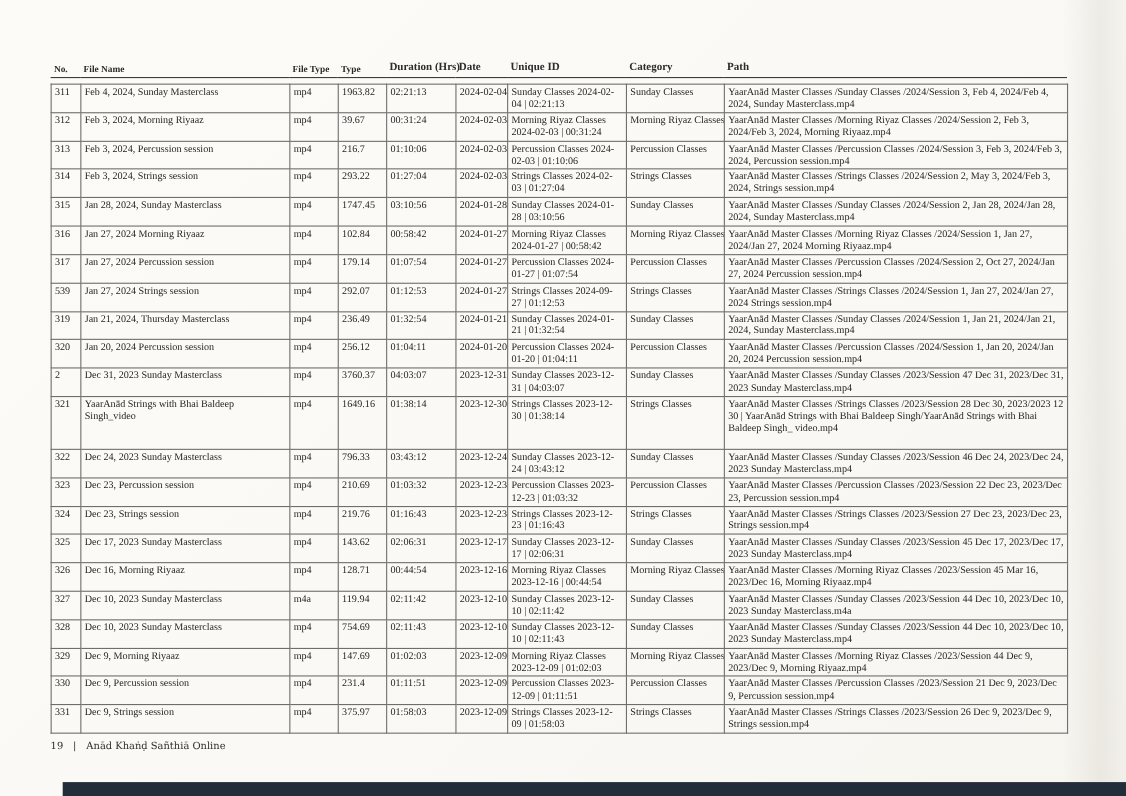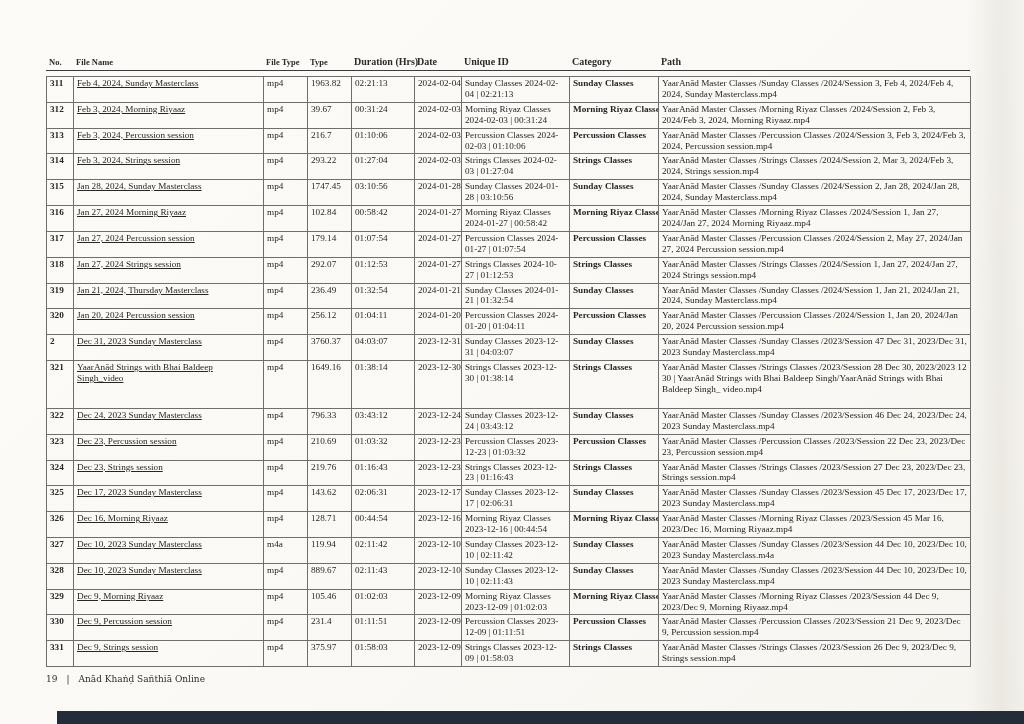--- a/index.html
+++ b/index.html
@@ -28,24 +28,24 @@
   }
   table.head th.big{font-weight:bold;font-size:10px;}
 
   table.body{border:1px solid #5d5d5d;}
   table.body td{
     border:0.8px solid #6e6e6e;vertical-align:top;
     padding:1px 3px 2px 3px;
     font-size:9.2px;line-height:10.9px;color:#262626;
     overflow:hidden;
   }
-  td.col-no{font-weight:bold;font-size:7.8px;padding-left:4px;margin-left:32px;}
-  td.col-file_name{font-size:9px;text-decoration:underline;}
+  td.col-no{font-weight:normal;font-size:7.8px;padding-left:4px;margin-left:32px;}
+  td.col-file_name{font-size:9px;}
   td.col-file_type,td.col-size,td.col-duration,td.col-date{white-space:nowrap;}
-  td.col-category{white-space:nowrap;font-weight:bold;}
+  td.col-category{white-space:nowrap;}
   tr.tall td{height:44px;}
 
   .footer{
     position:absolute;left:46px;top:674px;font-size:9px;color:#2e2e2e;
     font-family:"DejaVu Serif","Liberation Serif",serif;
   }
   .footer .sep{margin:0 9px;}
   .bottom-bar{
     position:absolute;left:57px;right:0;bottom:0;height:13px;
   }
@@ -131,21 +131,21 @@
           </tr>
           <tr>
             <td class="col-no">314</td>
             <td class="col-file_name">Feb 3, 2024, Strings session</td>
             <td class="col-file_type">mp4</td>
             <td class="col-size">293.22</td>
             <td class="col-duration">01:27:04</td>
             <td class="col-date">2024-02-03</td>
             <td class="col-unique_id">Strings Classes 2024-02-03 | 01:27:04</td>
             <td class="col-category">Strings Classes</td>
-            <td class="col-path">YaarAnād Master Classes /Strings Classes /2024/Session 2, Mar 3, 2024/Feb 3, 2024, Strings session.mp4</td>
+            <td class="col-path">YaarAnād Master Classes /Strings Classes /2024/Session 2, May 3, 2024/Feb 3, 2024, Strings session.mp4</td>
           </tr>
           <tr>
             <td class="col-no">315</td>
             <td class="col-file_name">Jan 28, 2024, Sunday Masterclass</td>
             <td class="col-file_type">mp4</td>
             <td class="col-size">1747.45</td>
             <td class="col-duration">03:10:56</td>
             <td class="col-date">2024-01-28</td>
             <td class="col-unique_id">Sunday Classes 2024-01-28 | 03:10:56</td>
             <td class="col-category">Sunday Classes</td>
@@ -164,30 +164,30 @@
           </tr>
           <tr>
             <td class="col-no">317</td>
             <td class="col-file_name">Jan 27, 2024 Percussion session</td>
             <td class="col-file_type">mp4</td>
             <td class="col-size">179.14</td>
             <td class="col-duration">01:07:54</td>
             <td class="col-date">2024-01-27</td>
             <td class="col-unique_id">Percussion Classes 2024-01-27 | 01:07:54</td>
             <td class="col-category">Percussion Classes</td>
-            <td class="col-path">YaarAnād Master Classes /Percussion Classes /2024/Session 2, May 27, 2024/Jan 27, 2024 Percussion session.mp4</td>
-          </tr>
-          <tr>
-            <td class="col-no">318</td>
+            <td class="col-path">YaarAnād Master Classes /Percussion Classes /2024/Session 2, Oct 27, 2024/Jan 27, 2024 Percussion session.mp4</td>
+          </tr>
+          <tr>
+            <td class="col-no">539</td>
             <td class="col-file_name">Jan 27, 2024 Strings session</td>
             <td class="col-file_type">mp4</td>
             <td class="col-size">292.07</td>
             <td class="col-duration">01:12:53</td>
             <td class="col-date">2024-01-27</td>
-            <td class="col-unique_id">Strings Classes 2024-10-27 | 01:12:53</td>
+            <td class="col-unique_id">Strings Classes 2024-09-27 | 01:12:53</td>
             <td class="col-category">Strings Classes</td>
             <td class="col-path">YaarAnād Master Classes /Strings Classes /2024/Session 1, Jan 27, 2024/Jan 27, 2024 Strings session.mp4</td>
           </tr>
           <tr>
             <td class="col-no">319</td>
             <td class="col-file_name">Jan 21, 2024, Thursday Masterclass</td>
             <td class="col-file_type">mp4</td>
             <td class="col-size">236.49</td>
             <td class="col-duration">01:32:54</td>
             <td class="col-date">2024-01-21</td>
@@ -291,32 +291,32 @@
             <td class="col-duration">02:11:42</td>
             <td class="col-date">2023-12-10</td>
             <td class="col-unique_id">Sunday Classes 2023-12-10 | 02:11:42</td>
             <td class="col-category">Sunday Classes</td>
             <td class="col-path">YaarAnād Master Classes /Sunday Classes /2023/Session 44 Dec 10, 2023/Dec 10, 2023 Sunday Masterclass.m4a</td>
           </tr>
           <tr>
             <td class="col-no">328</td>
             <td class="col-file_name">Dec 10, 2023 Sunday Masterclass</td>
             <td class="col-file_type">mp4</td>
-            <td class="col-size">889.67</td>
+            <td class="col-size">754.69</td>
             <td class="col-duration">02:11:43</td>
             <td class="col-date">2023-12-10</td>
             <td class="col-unique_id">Sunday Classes 2023-12-10 | 02:11:43</td>
             <td class="col-category">Sunday Classes</td>
             <td class="col-path">YaarAnād Master Classes /Sunday Classes /2023/Session 44 Dec 10, 2023/Dec 10, 2023 Sunday Masterclass.mp4</td>
           </tr>
           <tr>
             <td class="col-no">329</td>
             <td class="col-file_name">Dec 9, Morning Riyaaz</td>
             <td class="col-file_type">mp4</td>
-            <td class="col-size">105.46</td>
+            <td class="col-size">147.69</td>
             <td class="col-duration">01:02:03</td>
             <td class="col-date">2023-12-09</td>
             <td class="col-unique_id">Morning Riyaz Classes 2023-12-09 | 01:02:03</td>
             <td class="col-category">Morning Riyaz Classes</td>
             <td class="col-path">YaarAnād Master Classes /Morning Riyaz Classes /2023/Session 44 Dec 9, 2023/Dec 9, Morning Riyaaz.mp4</td>
           </tr>
           <tr>
             <td class="col-no">330</td>
             <td class="col-file_name">Dec 9, Percussion session</td>
             <td class="col-file_type">mp4</td>

